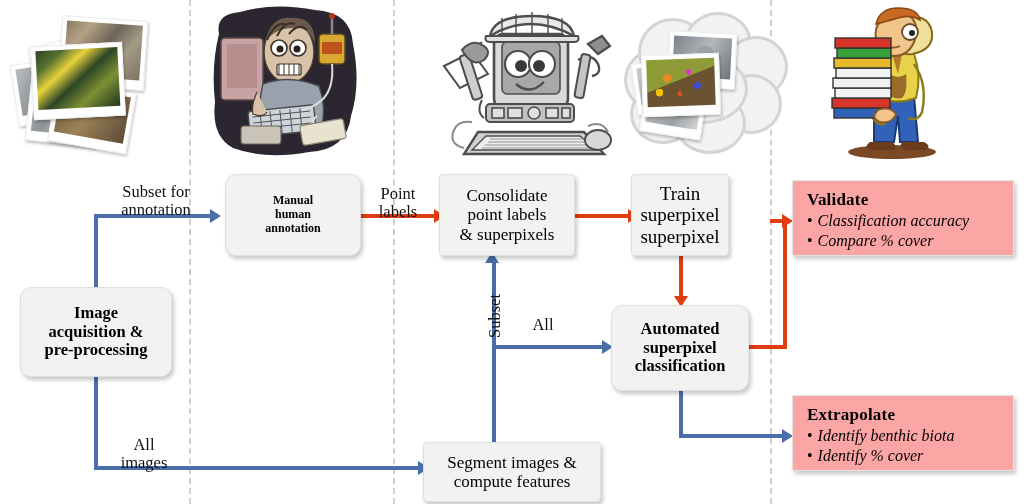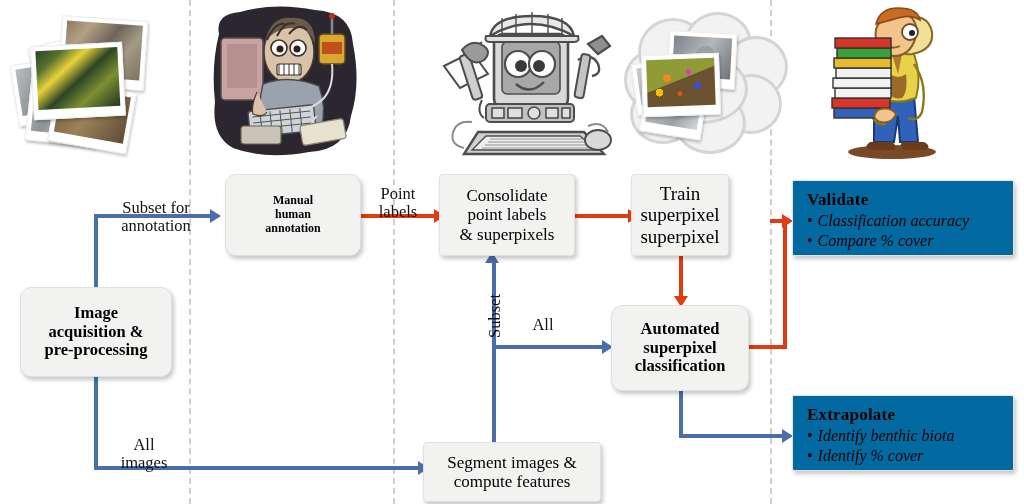--- a/index.html
+++ b/index.html
@@ -43,21 +43,21 @@
     line-height: 1.14;
   }
   .box .lines { padding: 0 5px; }
   .box.bold { font-weight: bold; }
   .box .ln { display: block; white-space: nowrap; }
 
   
   .panel {
     position: absolute;
     box-sizing: border-box;
-    background: #0369a1;
+    background: #fca5a5;
     border: 1px solid #e3e3e2;
     border-radius: 2px;
     box-shadow: 2px 3px 4px rgba(0,0,0,0.22);
     padding: 9px 10px 8px 14px;
     color: #000;
   }
   .panel .ptitle {
     font-weight: bold;
     font-size: 17px;
     display: block;
@@ -333,21 +333,21 @@
   <div class="arrow right blue-a" style="left:602px; top:340px;"></div>
 
   <div class="vline bluev" style="left:94px; top:374px; height:94px;"></div>
   <div class="hline blue" style="left:94px; top:466px; width:326px;"></div>
   <div class="arrow right blue-a" style="left:418px; top:461px;"></div>
 
   <div class="vline bluev" style="left:679px; top:390px; height:48px;"></div>
   <div class="hline blue" style="left:679px; top:434px; width:105px;"></div>
   <div class="arrow right blue-a" style="left:782px; top:429px;"></div>
 
-  <div class="elabel" style="left:100px; top:199px; width:112px;">
+  <div class="elabel" style="left:100px; top:183px; width:112px;">
     <span class="ln">Subset for</span>
     <span class="ln">annotation</span>
   </div>
 
   <div class="elabel" style="left:365px; top:185px; width:66px;">
     <span class="ln">Point</span>
     <span class="ln">labels</span>
   </div>
 
   <div class="elabel vert" style="left:486px; top:338px;">

